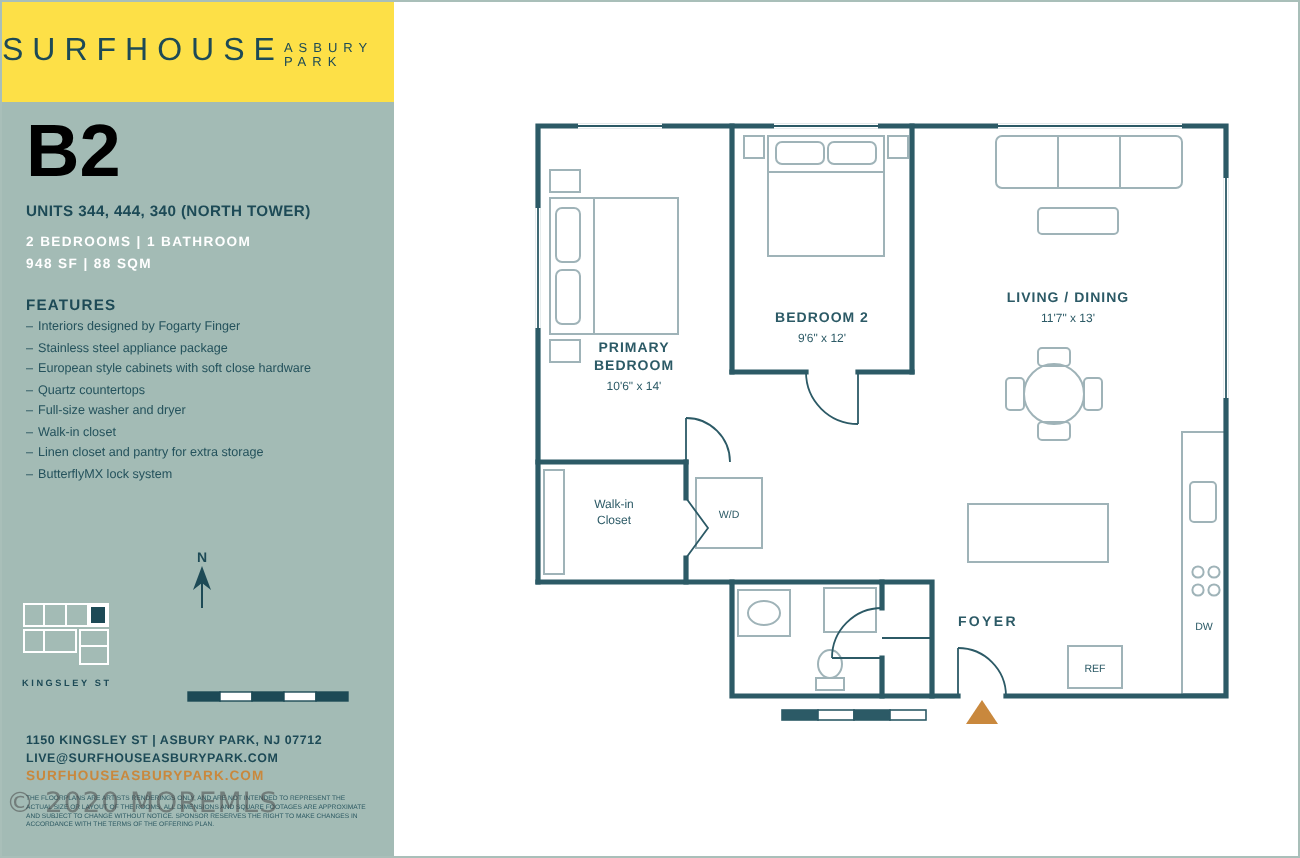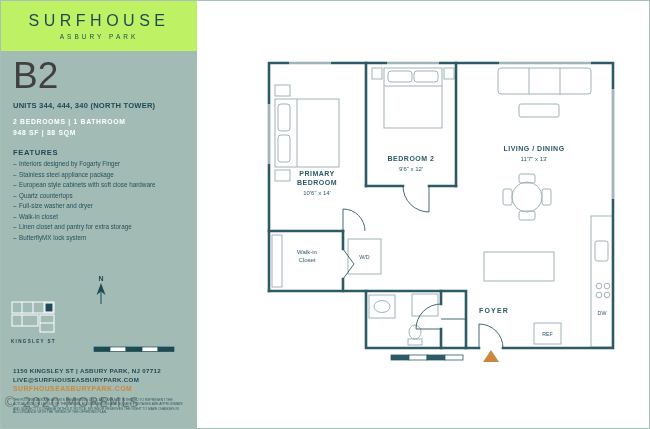--- a/index.html
+++ b/index.html
@@ -4,26 +4,26 @@
 <style>
   html,body{margin:0;padding:0;background:#e8e8e8;}
   .page{
     position:relative;width:650px;height:429px;background:#ffffff;
     border:1px solid #a9bfb9;box-sizing:border-box;overflow:hidden;
     font-family:"Liberation Sans",sans-serif;
   }
   
   .sidebar{position:absolute;left:0;top:0;width:196px;height:429px;background:#a3bbb5;}
   .logo-box{
-    position:absolute;left:0;top:0;width:196px;height:50px;background:#bef264;
-    display:flex;flex-direction:column;align-items:center;justify-content:center;
+    position:absolute;left:0;top:0;width:196px;height:50px;background:#fde047;
+    display:flex;align-items:center;justify-content:center;
   }
   .brand-name{font-size:16px;letter-spacing:4.5px;color:#1d4a56;font-weight:500;}
   .brand-sub{font-size:6.5px;letter-spacing:3px;color:#1d4a56;margin-top:3px;font-weight:400;}
-  .unit-code{position:absolute;left:12px;top:54px;font-size:37px;font-weight:400;color:#404040;}
+  .unit-code{position:absolute;left:12px;top:54px;font-size:37px;font-weight:700;color:#000000;}
   .units-line{position:absolute;left:12px;top:100px;font-size:7.6px;font-weight:700;color:#1d4a56;letter-spacing:.2px;}
   .spec{position:absolute;left:12px;font-size:6.8px;font-weight:700;color:#ffffff;letter-spacing:.7px;}
   .spec-1{top:117px;} .spec-2{top:128px;}
   .features-title{position:absolute;left:12px;top:147px;font-size:7.6px;font-weight:700;color:#1d4a56;letter-spacing:.6px;text-align:center;}
   .features{position:absolute;left:12px;top:159px;width:160px;margin:0;padding:0;list-style:none;}
   .features li{font-size:6.3px;color:#24525c;line-height:1.35;padding-left:6px;position:relative;margin-bottom:2px;}
   .features li::before{content:"–";position:absolute;left:0;}
   .compass{position:absolute;left:90px;top:272px;width:20px;text-align:center;}
   .sitemap{position:absolute;left:8px;top:297px;}
   .street-label{position:absolute;left:10px;top:338px;font-size:4.6px;letter-spacing:1.3px;color:#1d4a56;font-weight:700;}

